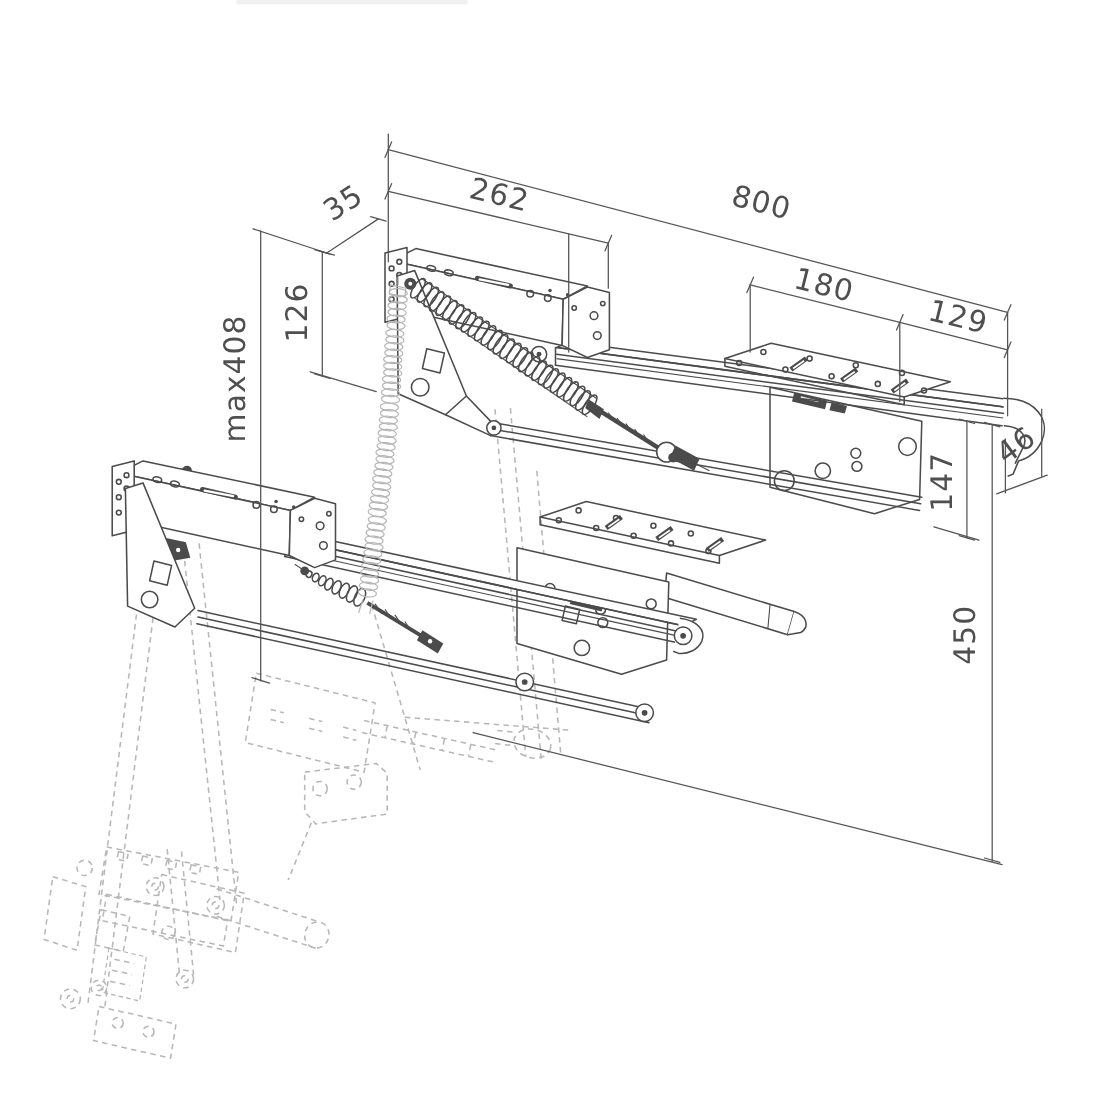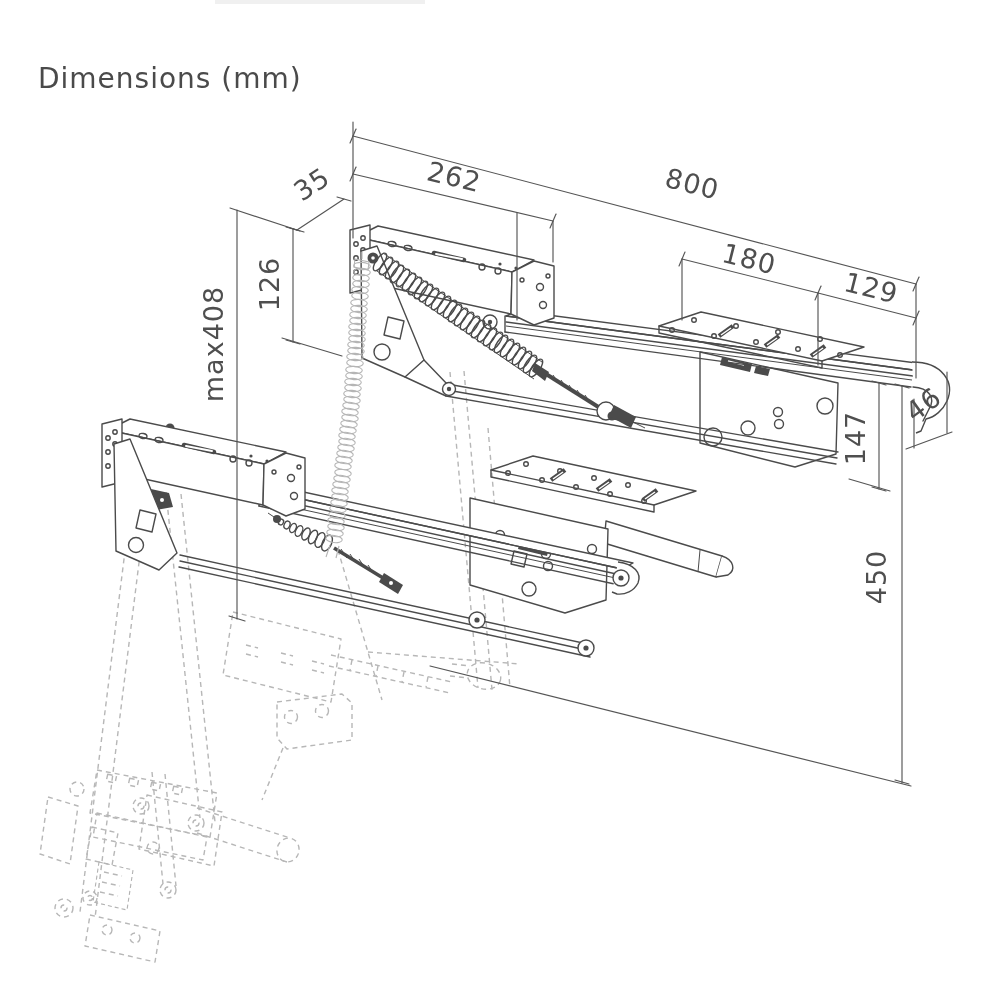--- a/index.html
+++ b/index.html
@@ -14,21 +14,20 @@
   .thin{stroke:#4b4b4b;stroke-width:1;fill:none;}
   .ghost{stroke:#b7b7b7;stroke-width:1.4;fill:none;stroke-dasharray:5 4;stroke-linejoin:round;}
   .gsolid{stroke:#b2b2b2;stroke-width:1.1;fill:none;}
   .dim{stroke:#555555;stroke-width:1.15;fill:none;stroke-linecap:round;}
   .dimtxt{fill:#4f4f4f;font-size:27px;letter-spacing:1px;}
 </style>
 </head>
 <body>
 
 <div id="stage">
-  <div id="page-title">Dimensions (mm)</div>
 
   <svg width="1000" height="1000" viewBox="0 0 1000 1000">
     <defs>
       <ellipse id="cu" rx="4" ry="10.3"></ellipse>
       <ellipse id="cg" rx="8.3" ry="3.6"></ellipse>
     </defs>
 
     <rect x="215" y="0" width="210" height="4" fill="#f0f0f0"></rect>
 
     <g>

